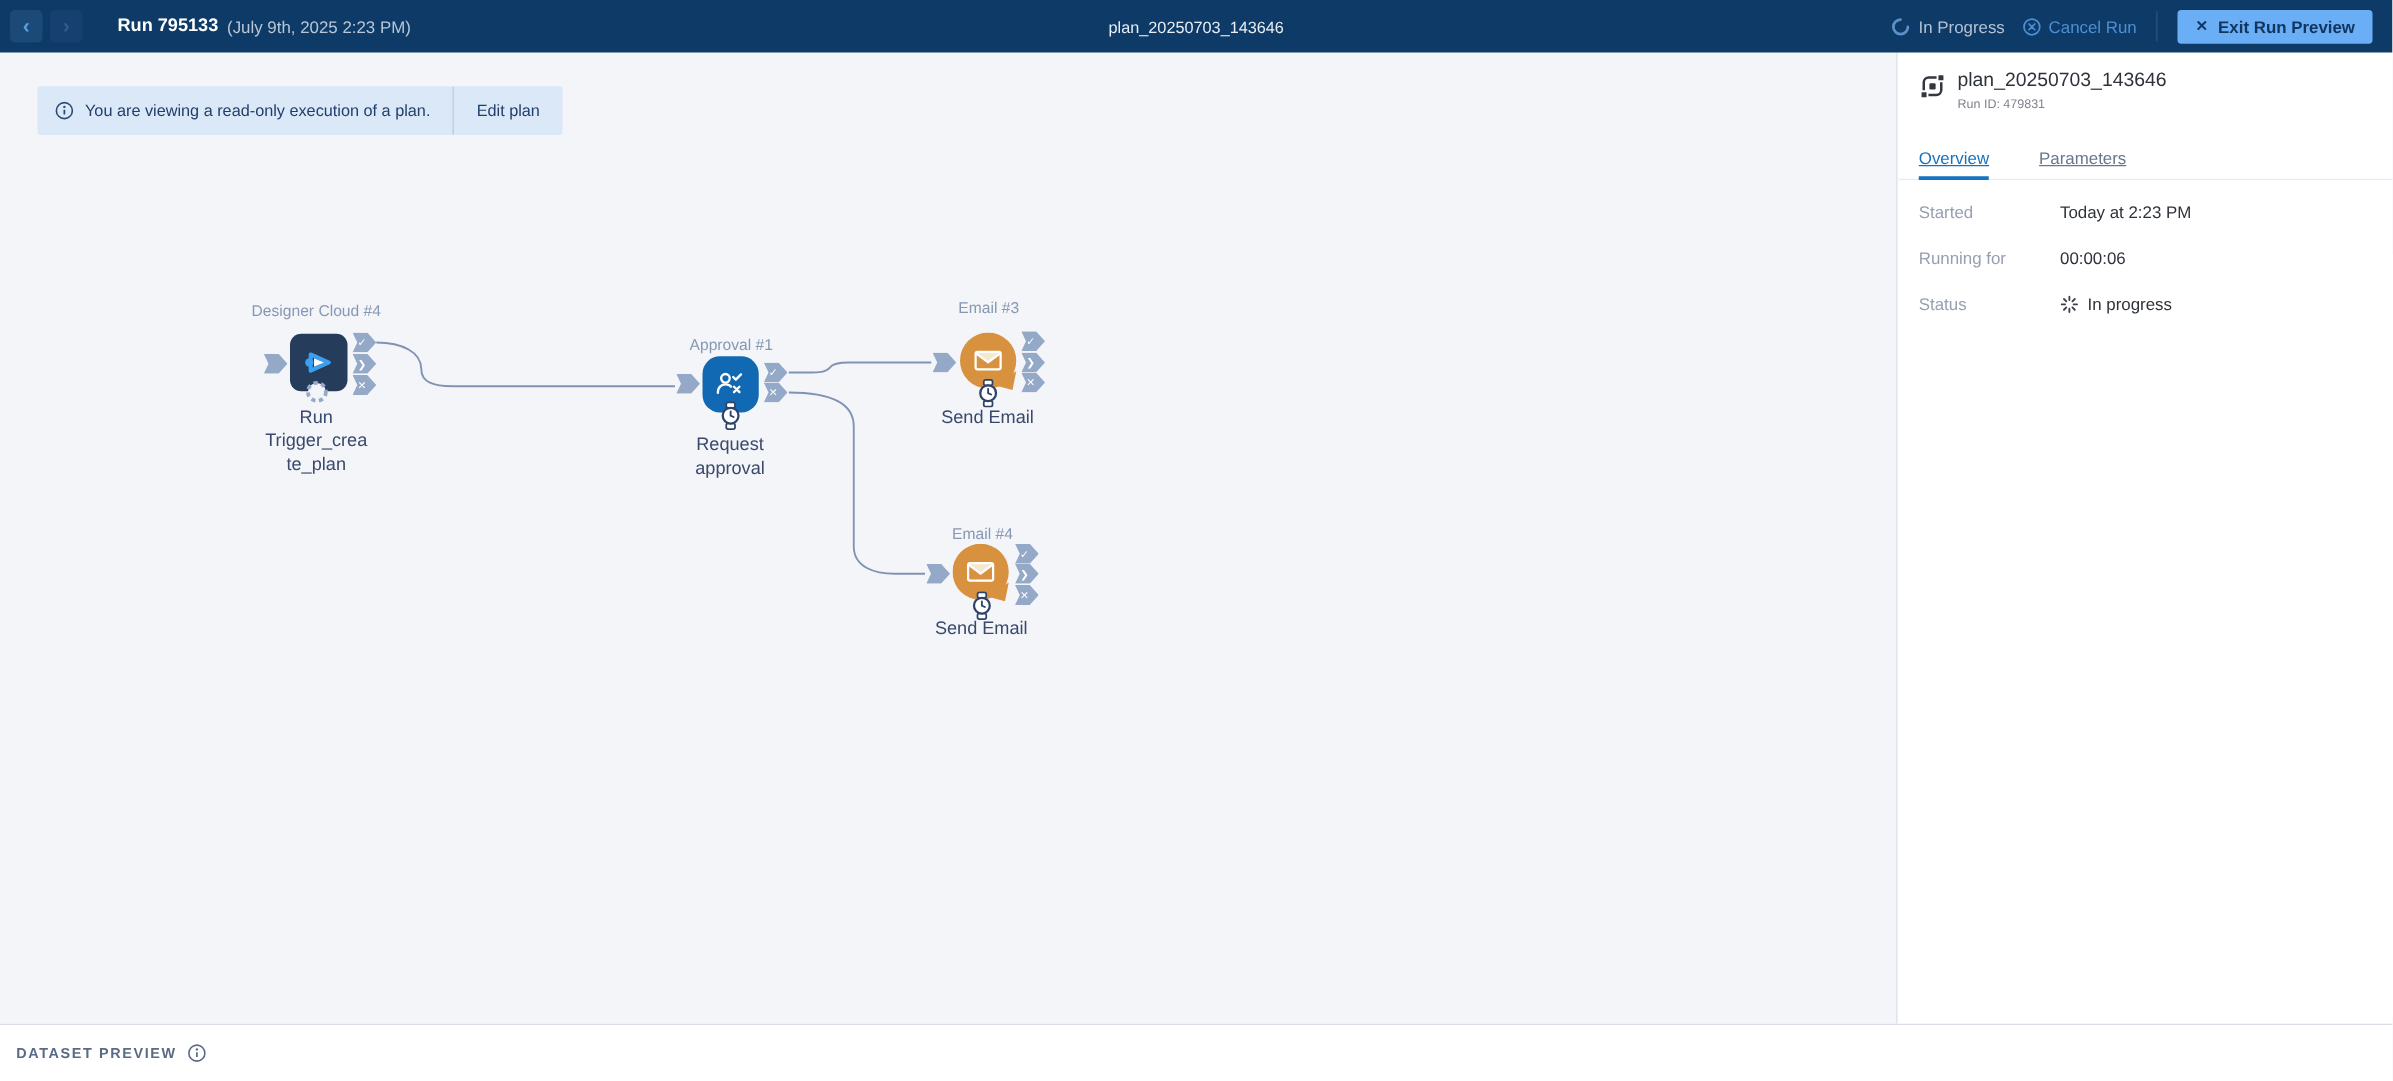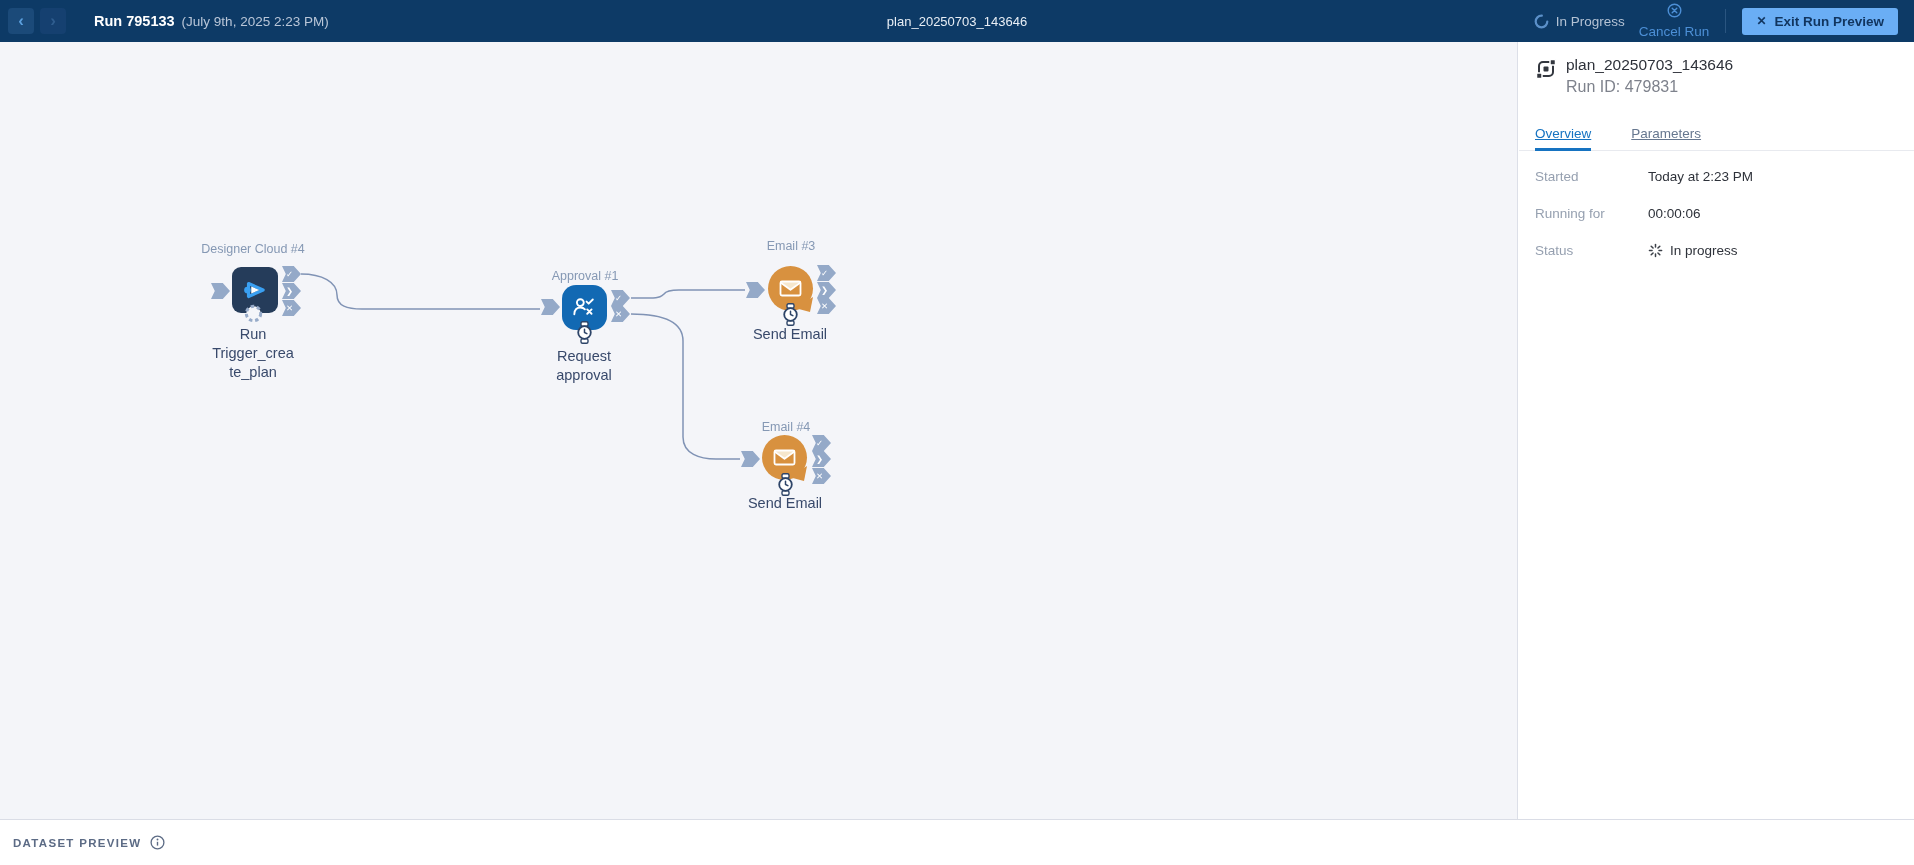--- a/index.html
+++ b/index.html
@@ -12,21 +12,21 @@
             display:flex; align-items:center; padding:0 16px 0 8px; z-index:30; }
   .navbtn { width:26px; height:26px; border-radius:4px; background:#1b4a79; display:flex;
             align-items:center; justify-content:center; font-size:17px; font-weight:bold;
             color:#5b9fdd; cursor:pointer; line-height:1; padding-bottom:2px; }
   .navbtn + .navbtn { margin-left:6px; background:#154070; color:#2f5d8f; }
   .run-title { margin-left:28px; color:#ffffff; font-size:14.5px; font-weight:bold; white-space:nowrap; }
   .run-date { margin-left:7px; color:#b9c6d8; font-size:13.5px; white-space:nowrap; }
   .tb-center { position:absolute; left:0; right:0; text-align:center; color:#e8eef5; font-size:13px; pointer-events:none; }
   .tb-right { margin-left:auto; display:flex; align-items:center; gap:14px; z-index:2; }
   .tb-status { display:flex; align-items:center; gap:7px; color:#b4c2d4; font-size:13.5px; }
-  .cancel-run { display:flex; align-items:center; gap:6px; color:#4c8fd6; font-size:13.5px; cursor:pointer;flex-direction:column; }
+  .cancel-run { display:flex; align-items:center; gap:6px; color:#4c8fd6; font-size:13.5px; cursor:pointer; }
   .tb-divider { width:1px; height:24px; background:#2a5580; margin:0 2px; }
   .exit-btn { display:flex; align-items:center; gap:8px; background:#6aaef5; color:#11355f;
               font-size:13.5px; font-weight:bold; border:none; border-radius:3px;
               padding:6px 14px; cursor:pointer; height:27px; }
   .exit-x { font-size:12px; font-weight:bold; }
 
   
   .canvas { position:absolute; top:42px; left:0; width:1518px; height:777px; background:#f4f5f9;
             border-right:1px solid #dcdfe8; overflow:hidden; }
   .banner { position:absolute; left:30px; top:27px; height:39px; background:#dbe8f7; border-radius:2px;
@@ -43,21 +43,21 @@
   .node-approval { width:45px; height:45px; border-radius:14px; background:#1269b3; display:flex; align-items:center; justify-content:center; }
   .port { position:absolute; width:19px; height:16px; background:#94a9c8; display:flex; align-items:center;
           justify-content:center; clip-path:polygon(0 0,62% 0,100% 50%,62% 100%,0 100%,20% 50%); }
   .port span { color:#fff; font-size:8.5px; font-weight:bold; margin-right:4px; line-height:1; }
   .icon-abs { position:absolute; }
 
   
   .sidebar { position:absolute; top:42px; left:1519px; width:395px; height:777px; background:#fff; }
   .sb-head { display:flex; padding:14px 16px 0 16px; gap:9px; }
   .sb-plan-name { font-size:15.5px; color:#2e323a; }
-  .sb-run-id { font-size:16px; color:#7e828c; margin-top:4px; }
+  .sb-run-id { font-size:10px; color:#7e828c; margin-top:4px; }
   .sb-tabs { display:flex; gap:40px; padding:0 16px; margin-top:30px; border-bottom:1px solid #e8eaef; }
   .sb-tab { font-size:13.5px; padding-bottom:9px; cursor:pointer; color:#66778f; position:relative;text-decoration:underline; }
   .sb-tab.active { color:#1673c1; }
   .sb-tab.active::after { content:""; position:absolute; left:0; right:0; bottom:-1px; height:3px; background:#1673c1; }
   .sb-fields { padding:18px 16px 0 16px; }
   .sb-row { display:flex; margin-bottom:22px; align-items:center; }
   .sb-label { width:113px; font-size:13.5px; color:#96a0b0; }
   .sb-value { font-size:13.5px; color:#2e323a; display:flex; align-items:center; gap:7px; }
 
   
@@ -97,20 +97,33 @@
       <div class="tb-divider"></div>
       <button class="exit-btn">
         <span class="exit-x">✕</span>
         <span>Exit Run Preview</span>
       </button>
     </div>
   </div>
 
   <div class="canvas">
 
+    <div class="banner">
+      <div class="banner-msg">
+        <svg width="15" height="15" viewBox="0 0 15 15">
+          <circle cx="7.5" cy="7.5" r="6.4" fill="none" stroke="#2d4a73" stroke-width="1.3"></circle>
+          <line x1="7.5" y1="6.8" x2="7.5" y2="10.6" stroke="#2d4a73" stroke-width="1.4"></line>
+          <circle cx="7.5" cy="4.5" r="0.95" fill="#2d4a73"></circle>
+        </svg>
+        <span>You are viewing a read-only execution of a plan.</span>
+      </div>
+      <div class="banner-action">
+        <span>Edit plan</span>
+      </div>
+    </div>
 
     <svg class="wires">
       <path d="M301,232 C322,232 337,240 337,253 C337,264 347,267 362,267 L540,267" fill="none" stroke="#8093b5" stroke-width="1.5"></path>
       <path d="M631,256 L650,256 C660,256 662,254 664,252 C666,249 671,248 679,248 L745,248" fill="none" stroke="#8093b5" stroke-width="1.5"></path>
       <path d="M631,272 C657,272 683,277 683,299 L683,395 C683,412 700,417 716,417 L740,417" fill="none" stroke="#8093b5" stroke-width="1.5"></path>
     </svg>
 
     <div class="node-toplabel" style="left:168px; top:200px;">Designer Cloud #4</div>
     <div class="port" style="left:211px; top:241px;"></div>
     <div class="node-shape node-dc" style="left:232px; top:225px;">

